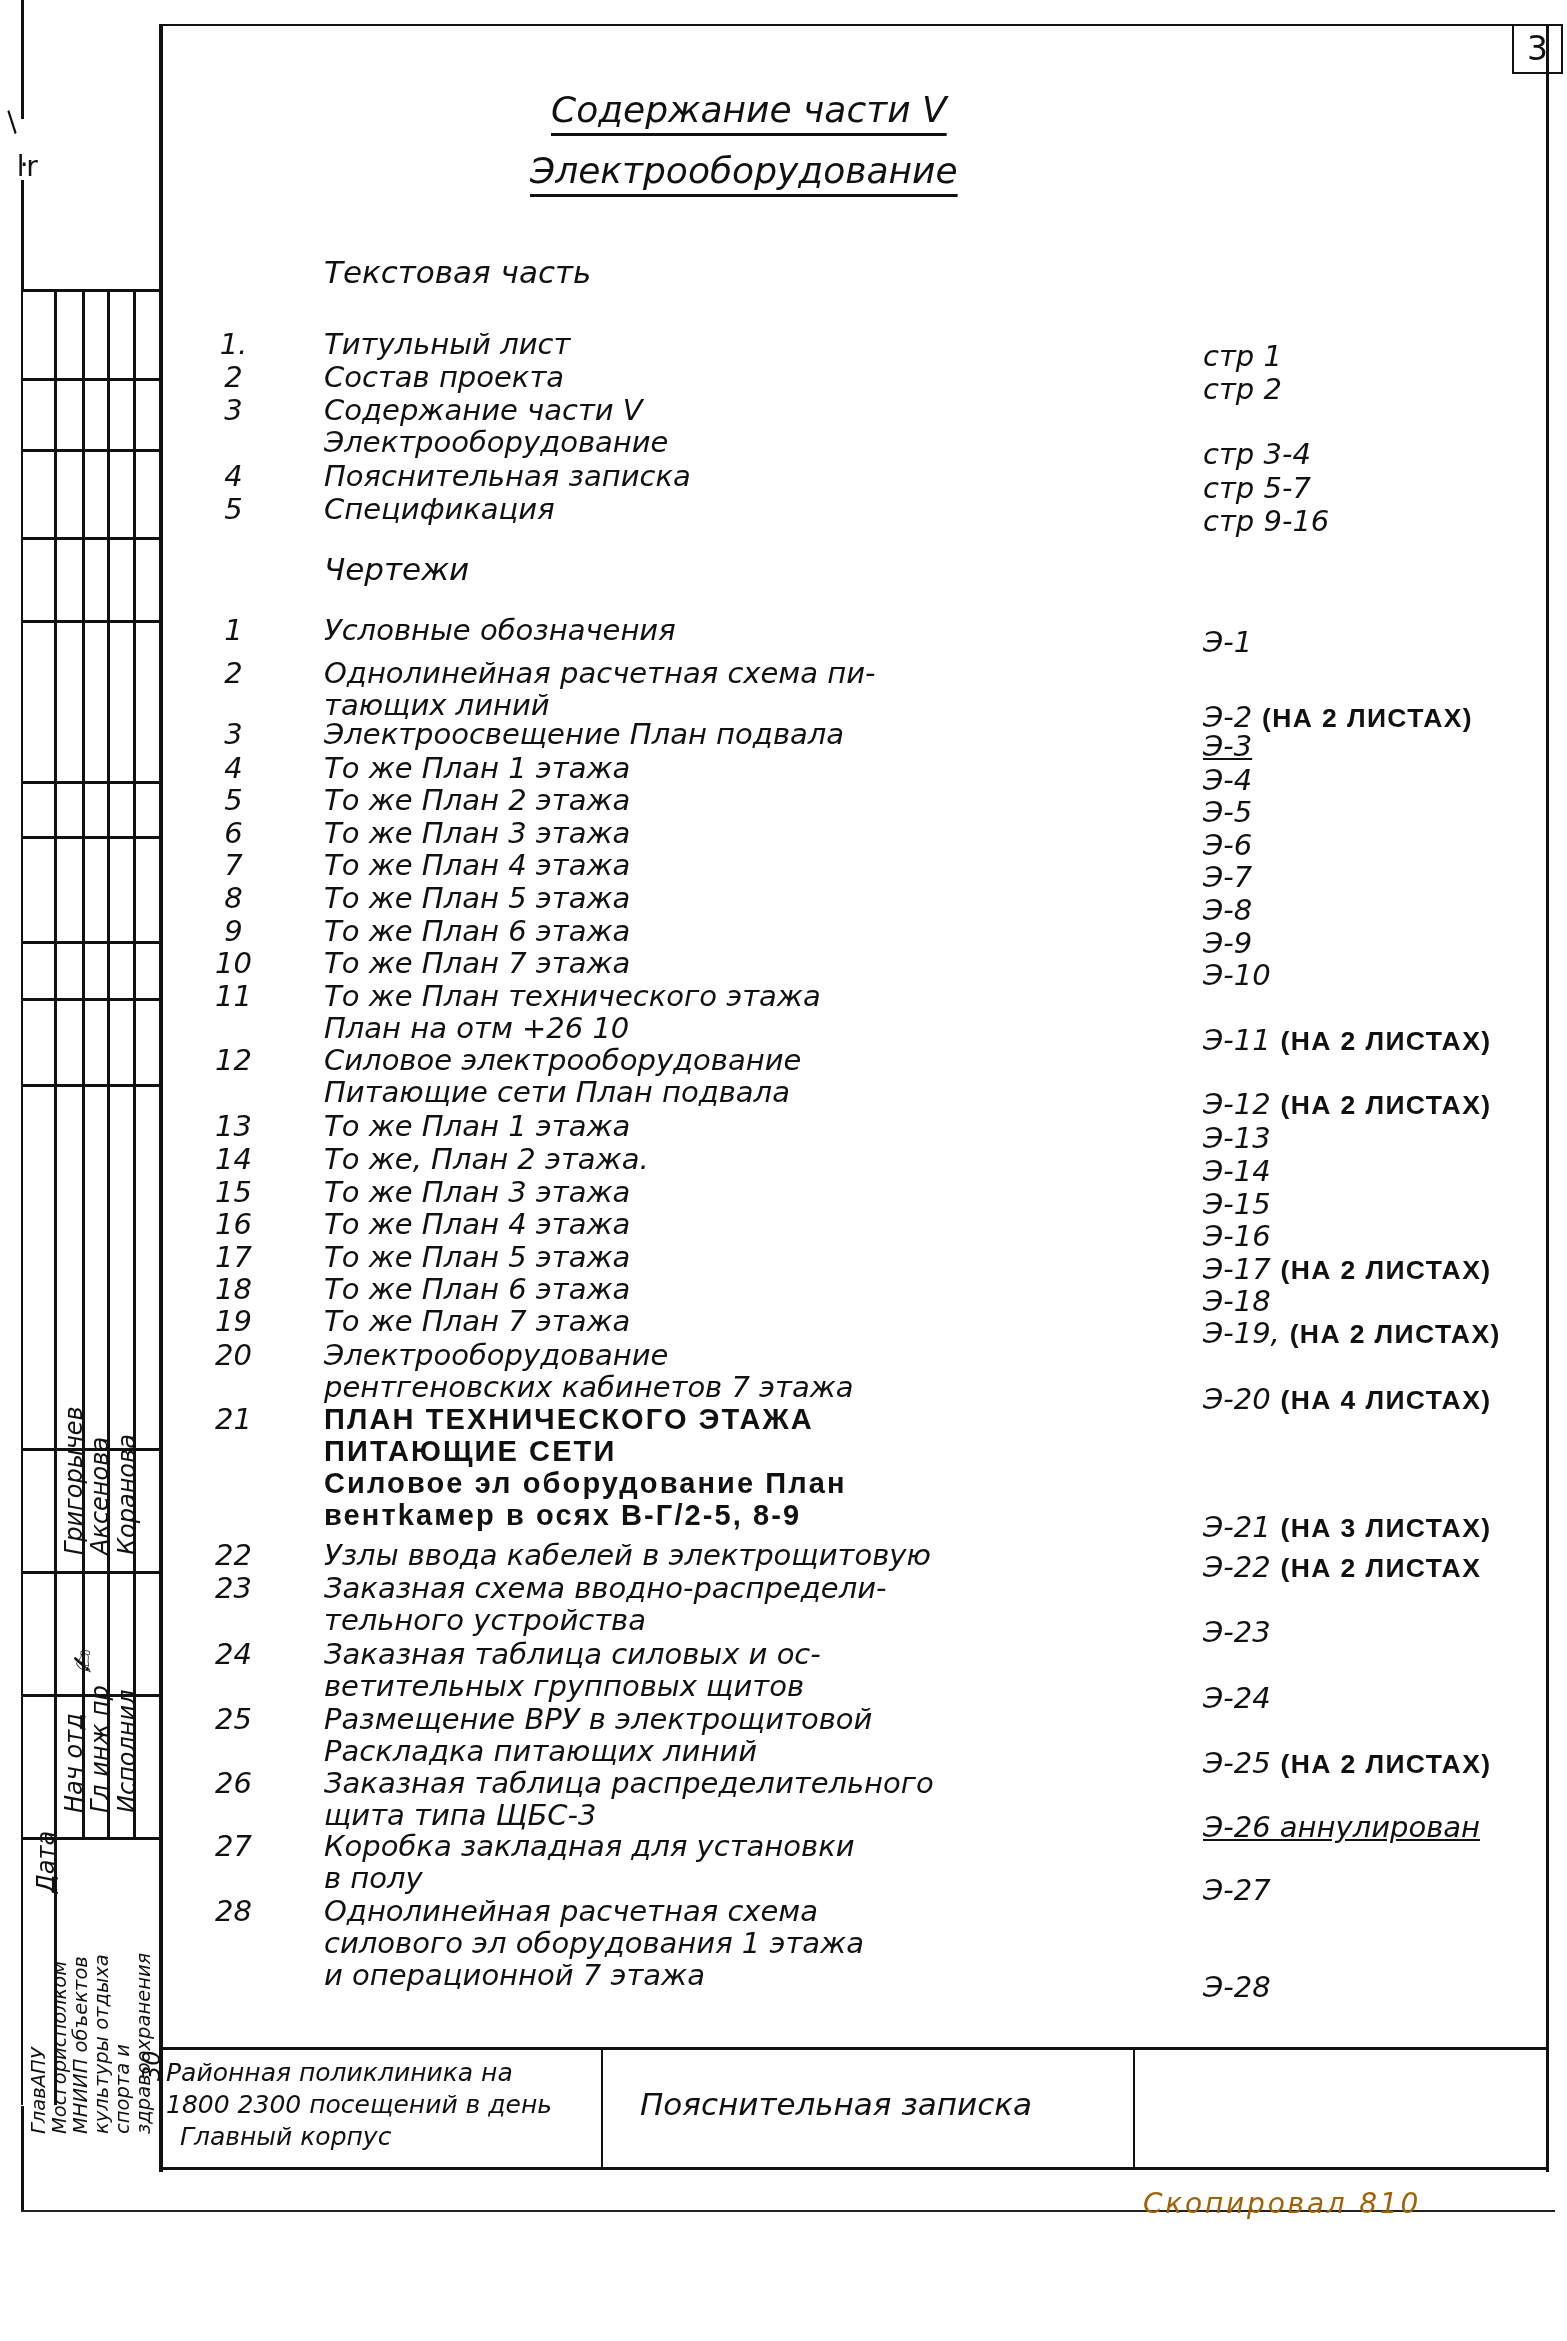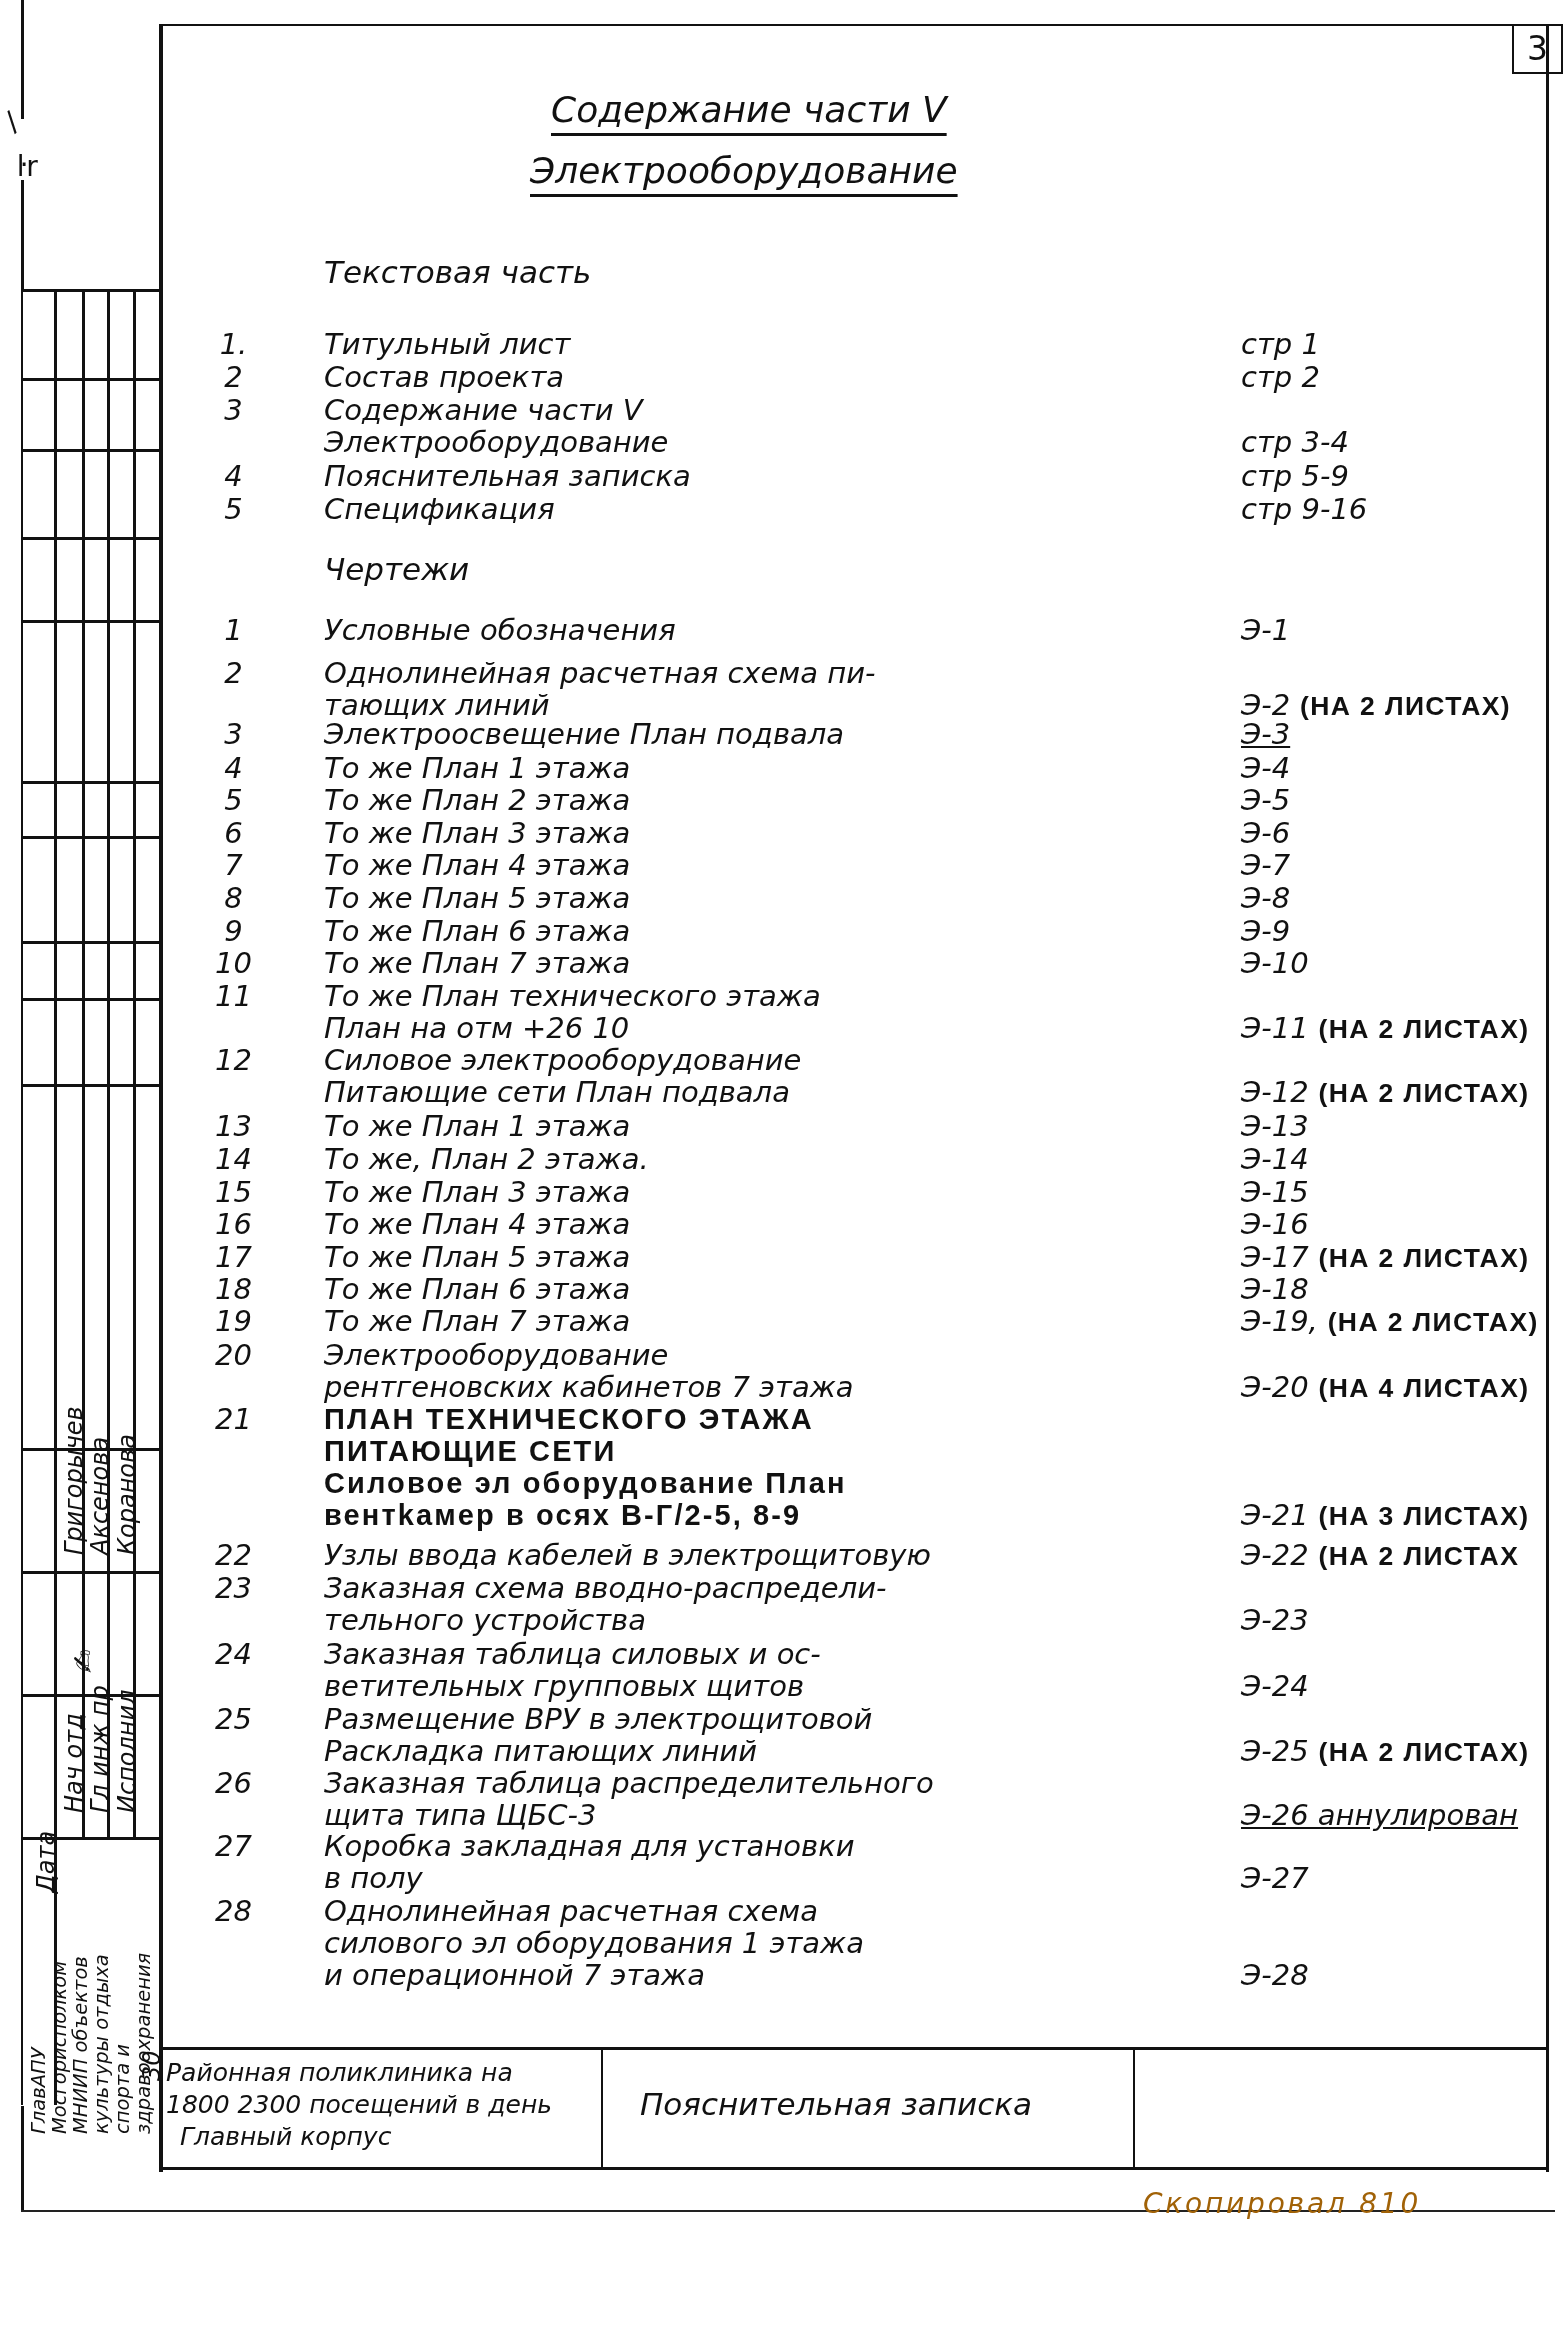--- a/index.html
+++ b/index.html
@@ -17,21 +17,21 @@
     position: absolute; left: 1512px; top: 24px; width: 47px; height: 46px;
     border: 2.8px solid #111; font-size: 33px; text-align: center; line-height: 45px;
   }
   .left-edge { position: absolute; left: 21px; width: 2.8px; background: #111; }
   .mark { position: absolute; font-size: 28px; color: #111; }
   .title { position: absolute; font-size: 36px; text-decoration: underline; text-decoration-thickness: 2.8px; text-underline-offset: 11px; }
   .section { position: absolute; font-size: 31px; }
   .row { position: absolute; left: 209px; width: 1325px; font-size: 29px; line-height: 32px; }
   .row .num { position: absolute; left: 0; width: 49px; text-align: center; }
   .row .txt { position: absolute; left: 115px; width: 851px; white-space: pre-line; }
-  .row .ref { position: absolute; left: 1032px; white-space: nowrap; }
+  .row .ref { position: absolute; left: 994px; white-space: nowrap; margin-top: 12px; }
   .row .ref .note { font-family: "Liberation Sans", sans-serif; font-style: normal; font-weight: bold; font-size: 26.5px; letter-spacing: 1.4px; }
   
   .stamp { position: absolute; left: 21px; top: 289px; width: 139px; height: 1816px; border-left: 2.8px solid #111; }
   .stamp .vl { position: absolute; top: 0; width: 2.8px; background: #111; }
   .stamp .hl { position: absolute; left: 0; width: 139px; height: 2.8px; background: #111; }
   .vtext { position: absolute; transform: rotate(-90deg); transform-origin: left top; white-space: nowrap; font-size: 24px; font-style: oblique; }
   
   .tb { position: absolute; left: 159px; top: 2047px; width: 1387px; height: 117px; border-top: 3.5px solid #111; border-bottom: 3.5px solid #111; }
   .tb .cell { position: absolute; top: 0; height: 117px; border-right: 2.8px solid #111; box-sizing: border-box; }
   .tb .line { font-size: 25px; line-height: 32px; font-style: oblique; padding-left: 7px; white-space: nowrap; }
@@ -66,21 +66,21 @@
     </div>
     <div class="row hand" style="top: 394px;">
       <span class="num">3</span>
       <span class="txt">Содержание части V
 Электрооборудование</span>
       <span class="ref" style="top: 32px;"><span>стр 3-4</span></span>
     </div>
     <div class="row hand" style="top: 460px;">
       <span class="num">4</span>
       <span class="txt">Пояснительная записка</span>
-      <span class="ref" style="top: 0px;"><span>стр 5-9</span></span>
+      <span class="ref" style="top: 0px;"><span>стр 5-7</span></span>
     </div>
     <div class="row hand" style="top: 493px;">
       <span class="num">5</span>
       <span class="txt">Спецификация</span>
       <span class="ref" style="top: 0px;"><span>стр 9-16</span></span>
     </div>
   </div>
 
 <div class="section hand" style="left:324px;top:551px;">Чертежи</div>
 <div id="draw-items">

